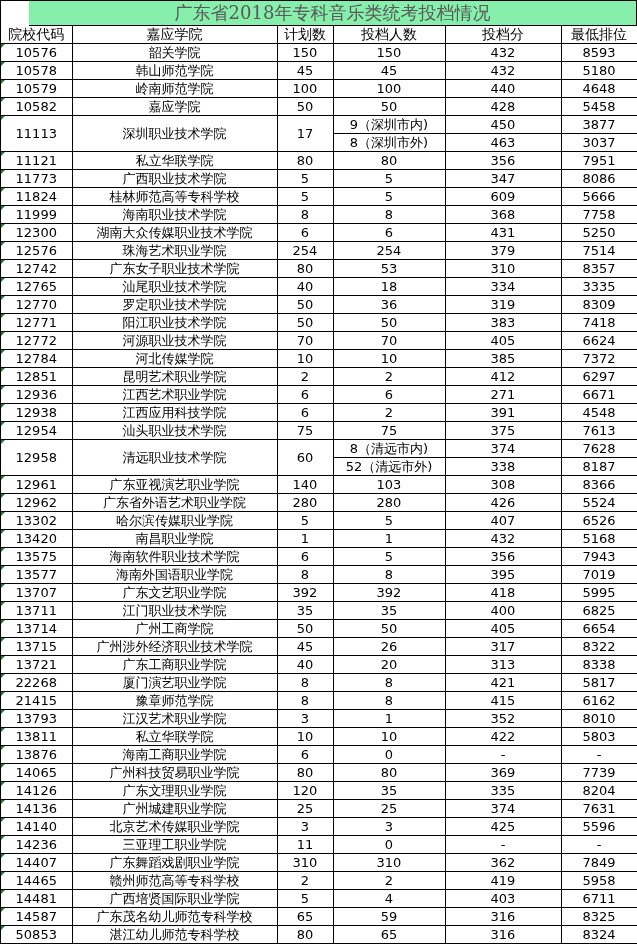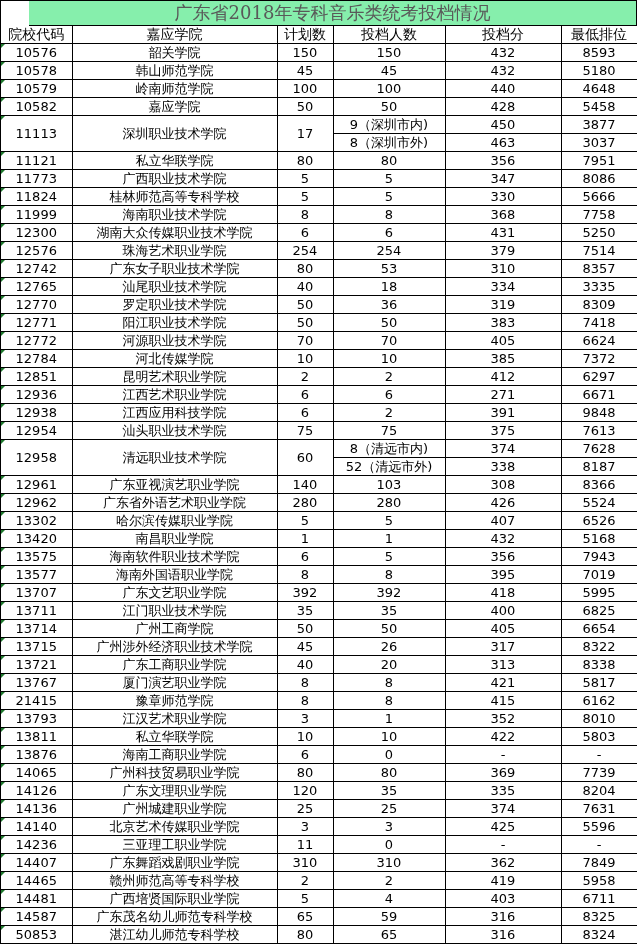--- a/index.html
+++ b/index.html
@@ -109,21 +109,21 @@
           <td>5</td>
           <td>5</td>
           <td>347</td>
           <td>8086</td>
         </tr>
         <tr>
           <td class="code">11824</td>
           <td>桂林师范高等专科学校</td>
           <td>5</td>
           <td>5</td>
-          <td>330</td>
+          <td>609</td>
           <td>5666</td>
         </tr>
         <tr>
           <td class="code">11999</td>
           <td>海南职业技术学院</td>
           <td>8</td>
           <td>8</td>
           <td>368</td>
           <td>7758</td>
         </tr>
@@ -206,21 +206,21 @@
           <td>6</td>
           <td>271</td>
           <td>6671</td>
         </tr>
         <tr>
           <td class="code">12938</td>
           <td>江西应用科技学院</td>
           <td>6</td>
           <td>2</td>
           <td>391</td>
-          <td>9848</td>
+          <td>4548</td>
         </tr>
         <tr>
           <td class="code">12954</td>
           <td>汕头职业技术学院</td>
           <td>75</td>
           <td>75</td>
           <td>375</td>
           <td>7613</td>
         </tr>
         <tr>
@@ -318,21 +318,21 @@
         </tr>
         <tr>
           <td class="code">13721</td>
           <td>广东工商职业学院</td>
           <td>40</td>
           <td>20</td>
           <td>313</td>
           <td>8338</td>
         </tr>
         <tr>
-          <td class="code">13767</td>
+          <td class="code">22268</td>
           <td>厦门演艺职业学院</td>
           <td>8</td>
           <td>8</td>
           <td>421</td>
           <td>5817</td>
         </tr>
         <tr>
           <td class="code">21415</td>
           <td>豫章师范学院</td>
           <td>8</td>

